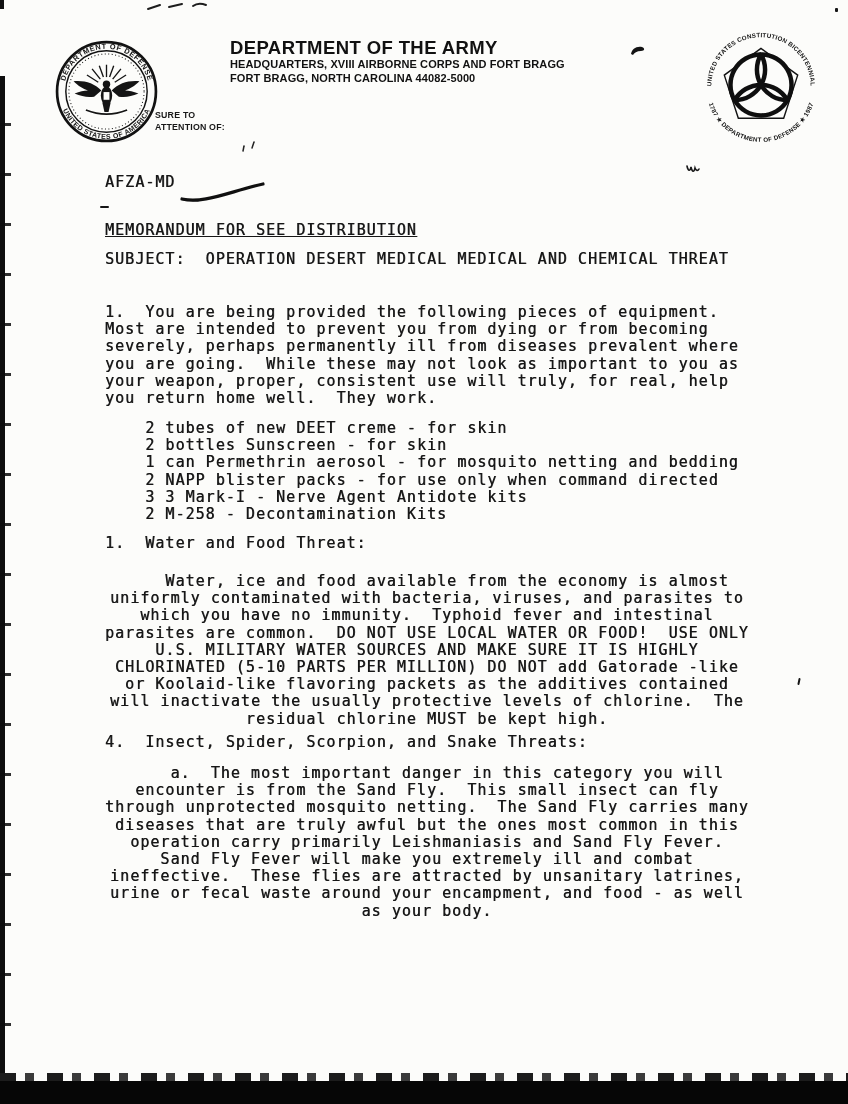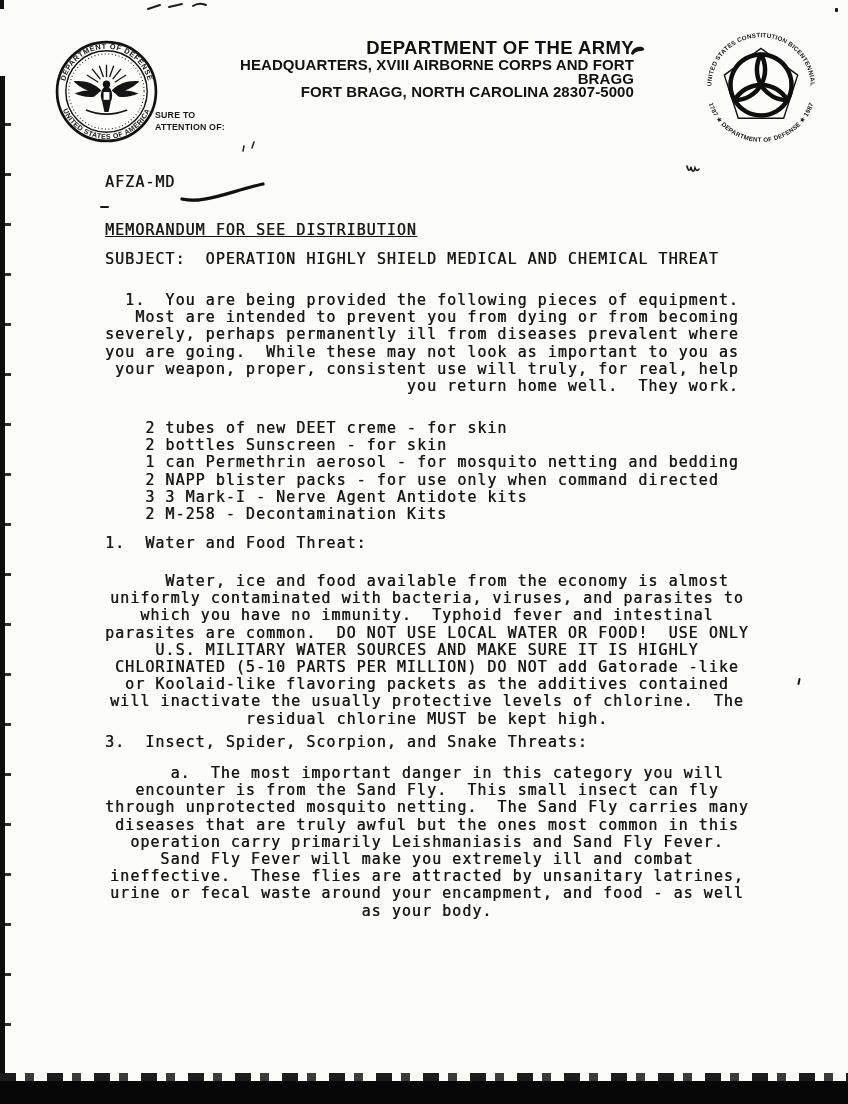--- a/index.html
+++ b/index.html
@@ -21,27 +21,27 @@
     line-height:17.2px;
     color:#161616;
     white-space:pre;
     text-shadow:0.5px 0 0 rgba(22,22,22,0.8);
     margin:10px;
   }
   
   .letterhead{
     position:absolute;
     left:230px;top:38px;width:404px;
-    text-align:right;color:#111;
+    text-align:left;color:#111;
   }
   .letterhead .dept{
     font-size:18.5px;font-weight:bold;letter-spacing:0.4px;line-height:20px;
   }
   .letterhead .sub{
-    font-size:15px;font-weight:bold;line-height:13.5px;letter-spacing:0.1px;
+    font-size:11px;font-weight:bold;line-height:13.5px;letter-spacing:0.1px;
   }
   .replyto{
     position:absolute;left:155px;top:110px;
     font-size:8.8px;font-weight:bold;line-height:11.5px;
     color:#181818;letter-spacing:0.2px;white-space:pre-line;
   }
   
   .edge-left{left:0;top:76px;width:5px;height:1008px;background:#0e0e0e;}
   .edge-ticks{left:0;top:76px;width:11px;height:1008px;
     background:repeating-linear-gradient(180deg,transparent 0 47px,rgba(12,12,12,0.85) 47px 50px);}
@@ -137,36 +137,36 @@
     <g fill="none" stroke="#0f0f0f" stroke-width="4.4">
       <path d="M60,28 A30,30 0 0 1 34,73 A30,30 0 0 1 60,28"></path>
       <path d="M34,73 A30,30 0 0 1 86,73 A30,30 0 0 1 34,73"></path>
       <path d="M86,73 A30,30 0 0 1 60,28 A30,30 0 0 1 86,73"></path>
     </g>
   </svg>
 
   <div class="letterhead">
     <div class="dept">DEPARTMENT OF THE ARMY</div>
     <div class="sub">HEADQUARTERS, XVIII AIRBORNE CORPS AND FORT BRAGG</div>
-    <div class="sub">FORT BRAGG, NORTH CAROLINA 28307-5000</div>
+    <div class="sub">FORT BRAGG, NORTH CAROLINA 44082-5000</div>
   </div>
   <div class="replyto">SURE TO
 ATTENTION OF:</div>
 
   <pre class="typed" style="top:164px;">AFZA-MD</pre>
 
   <svg class="abs" style="left:176px;top:179px;" width="95" height="26" viewBox="0 0 95 26">
     <path d="M6 20 C28 25 52 13 87 5" stroke="#101010" stroke-width="3.2" fill="none" stroke-linecap="round"></path>
     <path d="M6 20 C12 21.5 17 21 22 21.5" stroke="#101010" stroke-width="2" fill="none" stroke-linecap="round"></path>
   </svg>
 
   <pre class="typed" style="top:212px;text-decoration:underline;">MEMORANDUM FOR SEE DISTRIBUTION</pre>
-  <pre class="typed" style="top:241px;">SUBJECT:  OPERATION HIGHLY SHIELD MEDICAL AND CHEMICAL THREAT</pre>
+  <pre class="typed" style="top:241px;">SUBJECT:  OPERATION DESERT MEDICAL MEDICAL AND CHEMICAL THREAT</pre>
 
-  <pre class="typed" style="top:282px;text-align:right;">1.  You are being provided the following pieces of equipment.
+  <pre class="typed" style="top:294px;">1.  You are being provided the following pieces of equipment.
 Most are intended to prevent you from dying or from becoming
 severely, perhaps permanently ill from diseases prevalent where
 you are going.  While these may not look as important to you as
 your weapon, proper, consistent use will truly, for real, help
 you return home well.  They work.</pre>
   <pre class="typed" style="top:410px;">    2 tubes of new DEET creme - for skin
     2 bottles Sunscreen - for skin
     1 can Permethrin aerosol - for mosquito netting and bedding
     2 NAPP blister packs - for use only when command directed
     3 3 Mark-I - Nerve Agent Antidote kits
@@ -176,21 +176,21 @@
   <pre class="typed" style="top:563px;text-align:center;">    Water, ice and food available from the economy is almost
 uniformly contaminated with bacteria, viruses, and parasites to
 which you have no immunity.  Typhoid fever and intestinal
 parasites are common.  DO NOT USE LOCAL WATER OR FOOD!  USE ONLY
 U.S. MILITARY WATER SOURCES AND MAKE SURE IT IS HIGHLY
 CHLORINATED (5-10 PARTS PER MILLION) DO NOT add Gatorade -like
 or Koolaid-like flavoring packets as the additives contained
 will inactivate the usually protective levels of chlorine.  The
 residual chlorine MUST be kept high.</pre>
 
-  <pre class="typed" style="top:724px;">3.  Insect, Spider, Scorpion, and Snake Threats:</pre>
+  <pre class="typed" style="top:724px;">4.  Insect, Spider, Scorpion, and Snake Threats:</pre>
   <pre class="typed" style="top:755px;text-align:center;">    a.  The most important danger in this category you will
 encounter is from the Sand Fly.  This small insect can fly
 through unprotected mosquito netting.  The Sand Fly carries many
 diseases that are truly awful but the ones most common in this
 operation carry primarily Leishmaniasis and Sand Fly Fever.
 Sand Fly Fever will make you extremely ill and combat
 ineffective.  These flies are attracted by unsanitary latrines,
 urine or fecal waste around your encampment, and food - as well
 as your body.</pre>
 

